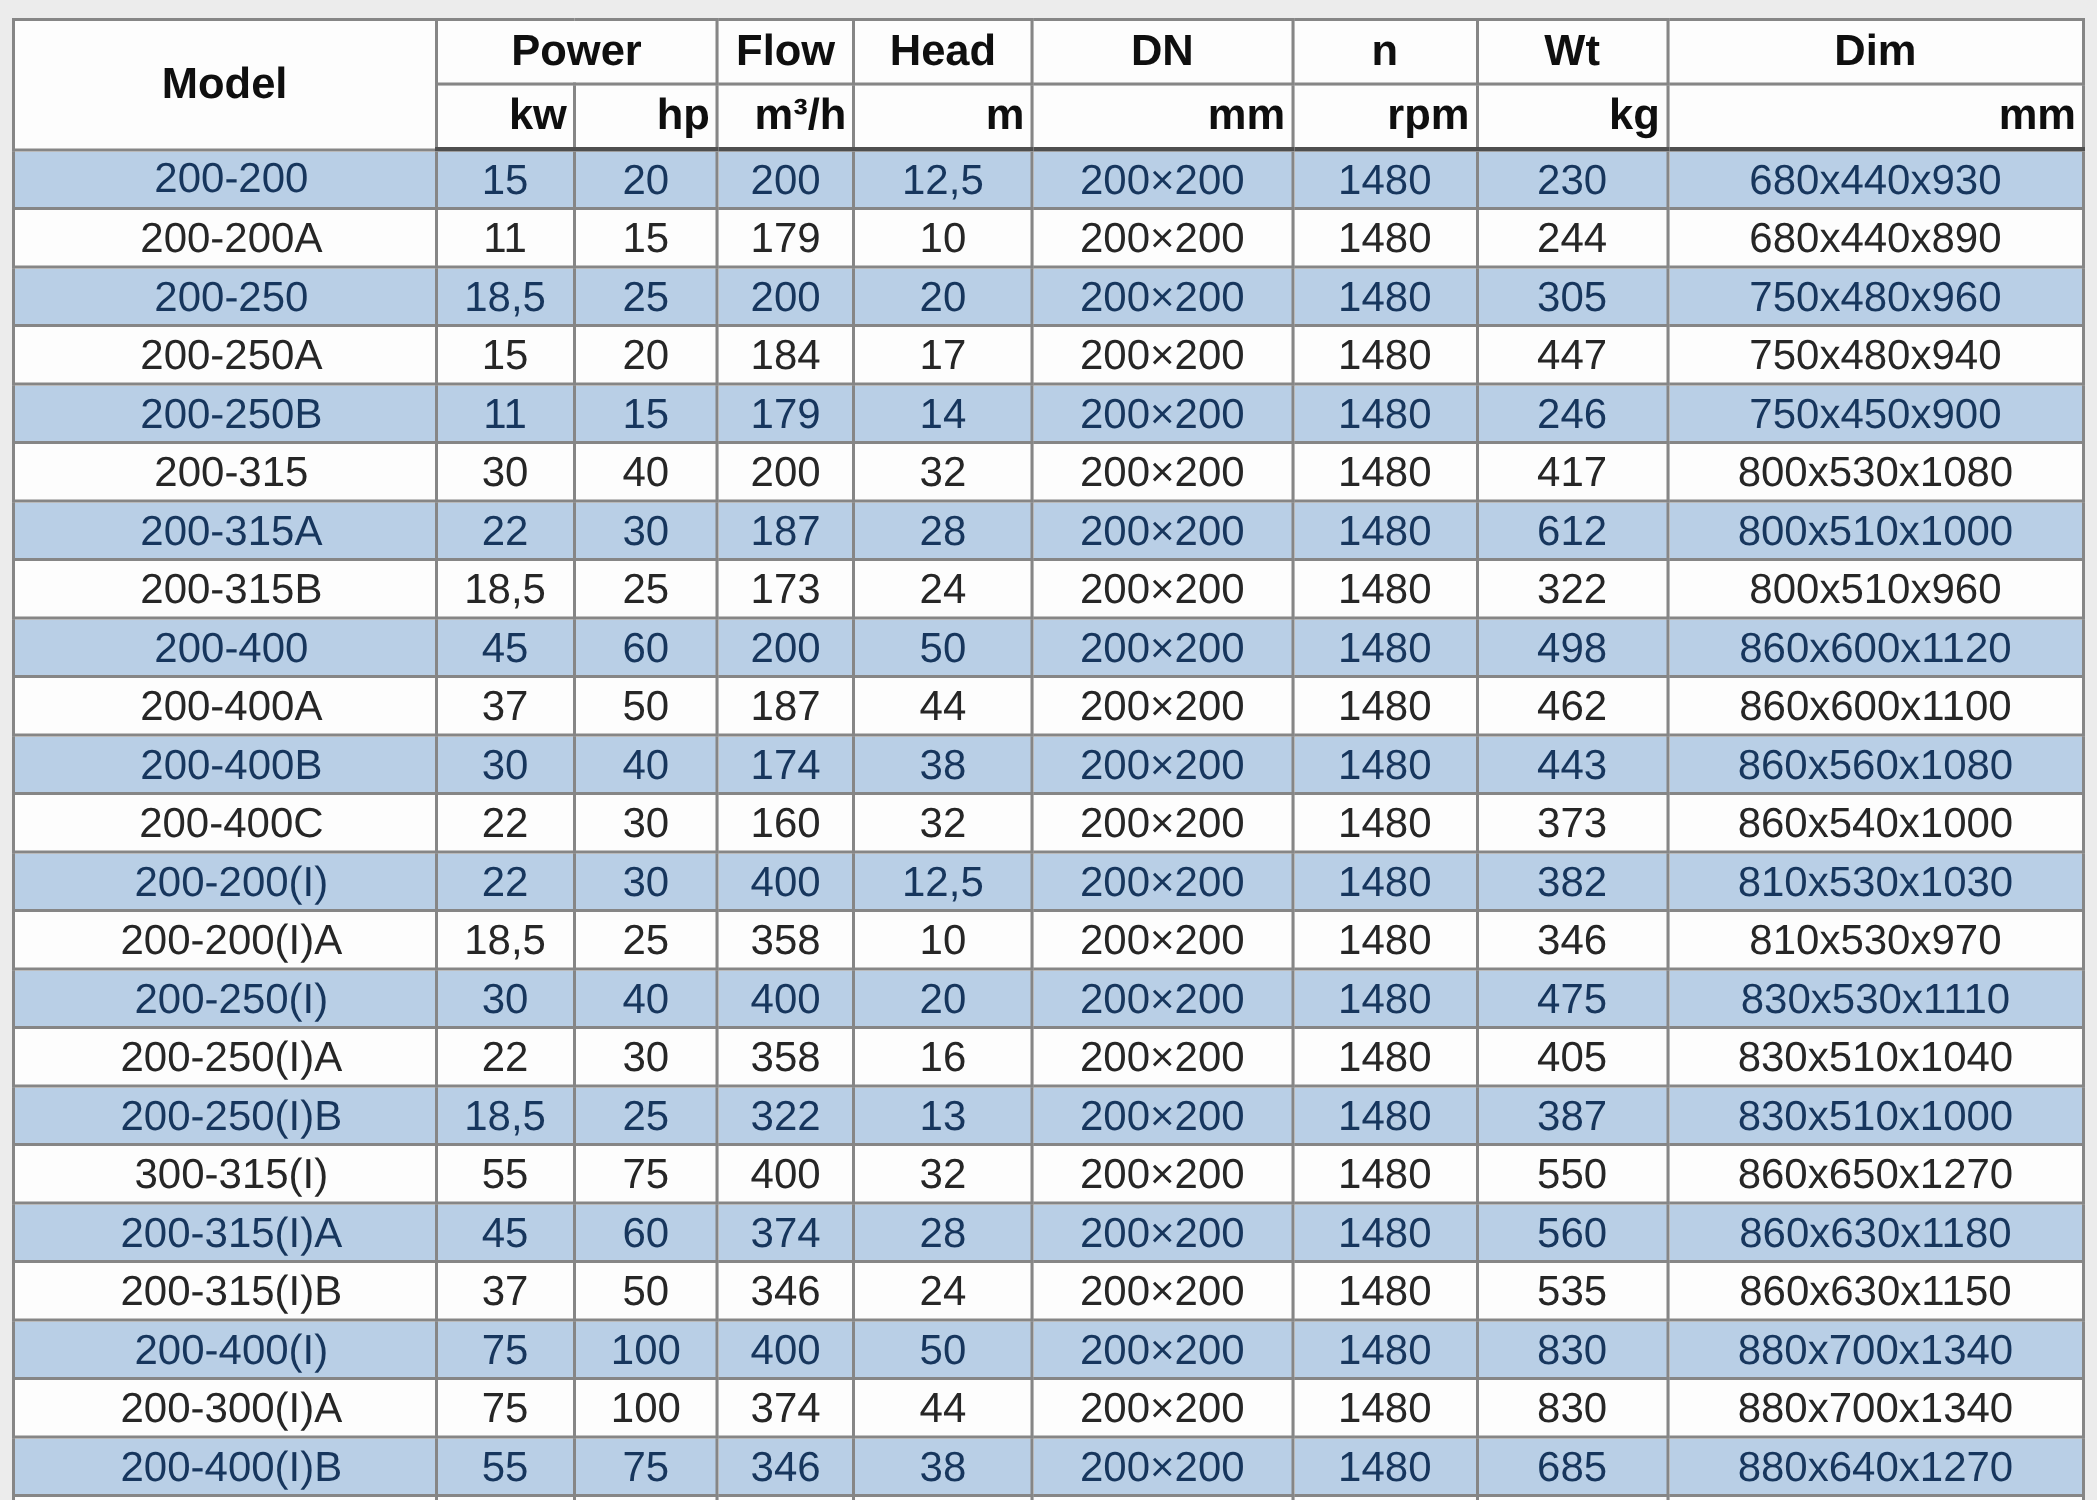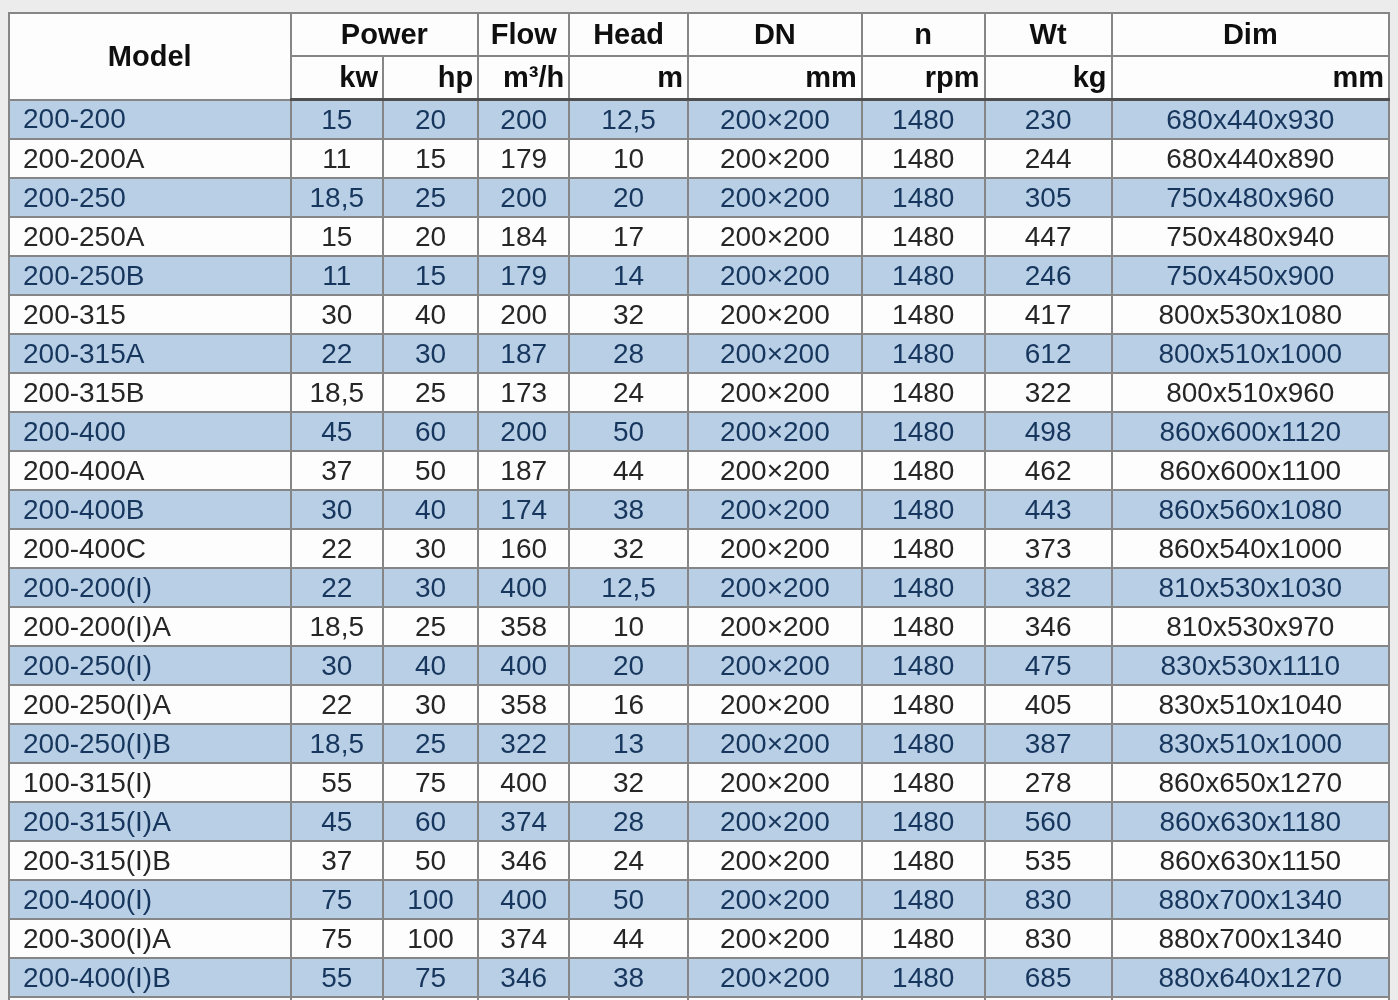--- a/index.html
+++ b/index.html
@@ -61,21 +61,21 @@
   }
   tbody tr:nth-child(odd) td{
     background:var(--row-highlight);
     color:var(--text-highlight);
   }
   tbody tr:nth-child(even) td{
     background:var(--row-plain);
     color:var(--text-plain);
   }
   tbody td.model{
-    text-align:left;
+    text-align:center;
     padding-left:13px;
   }
 </style>
 </head>
 <body>
 
 <table class="spec">
   <colgroup>
     <col class="c-model">
       <col class="c-kw">
@@ -291,28 +291,28 @@
     <td>18,5</td>
     <td>25</td>
     <td>322</td>
     <td>13</td>
     <td>200×200</td>
     <td>1480</td>
     <td>387</td>
     <td>830x510x1000</td>
   </tr>
       <tr>
-    <td class="model">100-315(I)</td>
+    <td class="model">300-315(I)</td>
     <td>55</td>
     <td>75</td>
     <td>400</td>
     <td>32</td>
     <td>200×200</td>
     <td>1480</td>
-    <td>278</td>
+    <td>550</td>
     <td>860x650x1270</td>
   </tr>
       <tr>
     <td class="model">200-315(I)A</td>
     <td>45</td>
     <td>60</td>
     <td>374</td>
     <td>28</td>
     <td>200×200</td>
     <td>1480</td>

